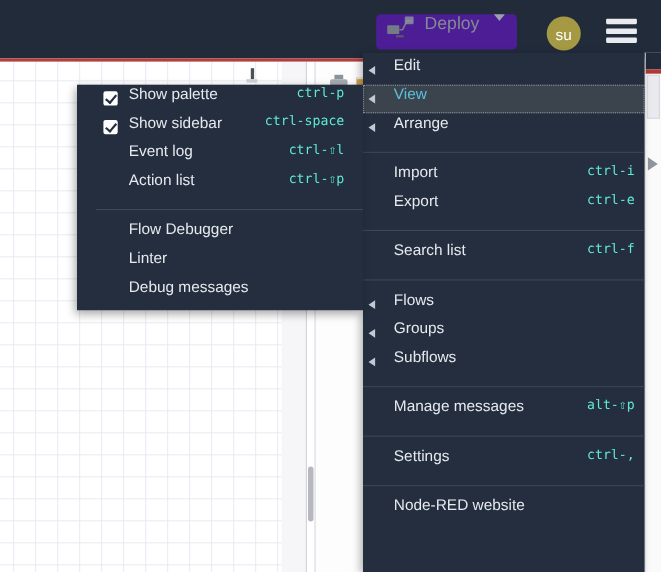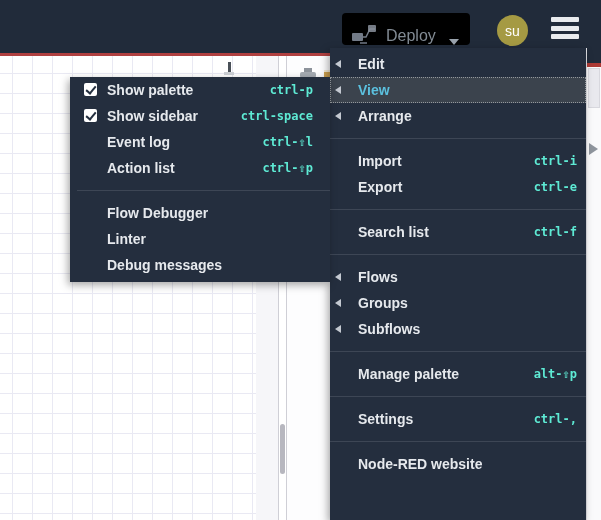--- a/index.html
+++ b/index.html
@@ -5,21 +5,21 @@
   * { box-sizing: border-box; }
   html,body { margin:0; padding:0; }
   body { font-family:"Liberation Sans", sans-serif; }
   .screen { position:relative; width:601px; height:520px; overflow:hidden; background:#ffffff; }
 
   
   .header { position:absolute; left:0; top:0; width:601px; height:53px; background:#212b3a; }
   .red-line { position:absolute; left:0; top:53px; width:330px; height:3px; background:#b04040; }
 
   .deploy-btn { position:absolute; left:342px; top:13px; width:128px; height:32px;
-    background:#000000; border-radius:4px; display:flex; align-items:flex-end; cursor:default; }
+    background:#4c1d95; border-radius:4px; display:flex; align-items:flex-start; cursor:default; }
   .deploy-btn .dicon { margin-left:9px; display:flex; }
   .deploy-btn .dlabel { margin-left:9px; font-size:16px; color:#828b94; }
   .deploy-caret { margin-left:auto; margin-right:11px; width:0; height:0;
     border-left:5px solid transparent; border-right:5px solid transparent; border-top:6px solid #99a2ac; }
 
   .avatar { position:absolute; left:497px; top:15px; width:31px; height:31px; border-radius:50%;
     background:#a59a43; color:#fff; font-size:14px; font-weight:normal;
     display:flex; align-items:center; justify-content:center; cursor:pointer; }
 
   .hamburger { position:absolute; left:551px; top:17px; width:28px; height:22px;
@@ -54,24 +54,24 @@
     background:#e9e9ee; border:1px solid #d8d8de; }
   .right-arrow { position:absolute; left:2px; top:95px; width:0; height:0;
     border-top:6px solid transparent; border-bottom:6px solid transparent; border-left:9px solid #8f959d; }
 
   
   .menu-panel { position:absolute; background:#242e3e; box-shadow:-2px 3px 8px rgba(0,0,0,0.35); overflow:hidden; }
   #main-menu { left:330px; top:48px; width:256px; height:472px; }
   #view-submenu { left:70px; top:77px; width:260px; }
 
   ul.menu { list-style:none; margin:0; padding:3px 0; }
-  #view-submenu ul.menu { padding:0 0 4px 7px; }
-
-  li.mi { position:relative; height:26px; display:flex; align-items:center;
-    padding:0 9px 0 28px; color:#e6e9ed; font-size:14px; cursor:pointer; white-space:nowrap;font-weight:bold; }
+  #view-submenu ul.menu { padding:0 0 4px 17px; }
+
+  li.mi { position:relative; height:26px; display:flex; 
+    padding:0 9px 0 28px; color:#e6e9ed; font-size:14px; cursor:pointer; white-space:nowrap; }
   #view-submenu li.mi { padding:0 17px 0 30px; }
   li.mi .sc { margin-left:auto; font-family:"DejaVu Sans Mono", monospace; font-size:12px; color:#5eead4; }
   li.sep { height:1px; background:#3d4655; margin:9px 0; list-style:none; }
 
   li.mi.active { background:#3b434d; outline:1px dotted rgba(255,255,255,0.45); outline-offset:-1px;padding-left:28px; }
   li.mi.active .lbl { color:#5bc0de; }
 
   .caretL { position:absolute; left:5px; top:9px; width:0; height:0;
     border-top:4px solid transparent; border-bottom:4px solid transparent; border-right:6px solid #c4c9d1; }
 
@@ -166,21 +166,21 @@
       <li class="mi">
         <span class="caretL"></span>
         <span class="lbl">Groups</span>
       </li>
       <li class="mi">
         <span class="caretL"></span>
         <span class="lbl">Subflows</span>
       </li>
       <li class="sep"></li>
       <li class="mi">
-        <span class="lbl">Manage palette</span>
+        <span class="lbl">Manage messages</span>
         <span class="sc">alt-⇧p</span>
       </li>
       <li class="sep"></li>
       <li class="mi">
         <span class="lbl">Settings</span>
         <span class="sc">ctrl-,</span>
       </li>
       <li class="sep"></li>
       <li class="mi">
         <span class="lbl">Node-RED website</span>

